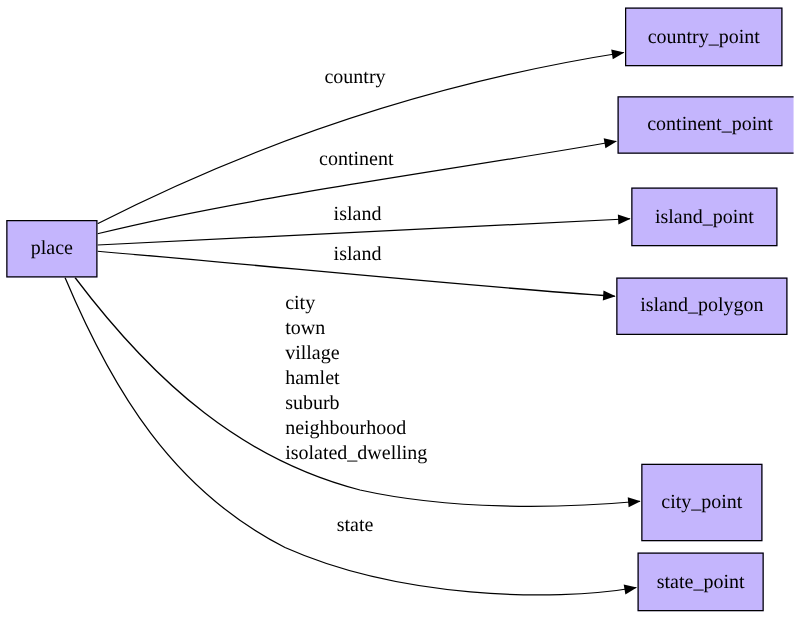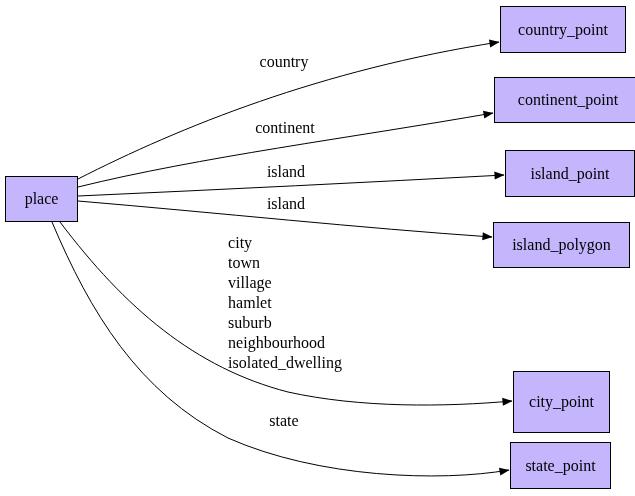--- a/index.html
+++ b/index.html
@@ -75,21 +75,21 @@
   </div>
 
   <div class="node" style="left:500px; top:6px; width:126px; height:47px;">
     <span>country_point</span>
   </div>
 
   <div class="node" style="left:494px; top:77px; width:148px; height:46px;">
     <span>continent_point</span>
   </div>
 
-  <div class="node" style="left:505px; top:150px; width:130px; height:47px;">
+  <div class="node" style="left:505px; top:150px; width:117px; height:47px;">
     <span>island_point</span>
   </div>
 
   <div class="node" style="left:493px; top:222px; width:137px; height:46px;">
     <span>island_polygon</span>
   </div>
 
   <div class="node" style="left:513px; top:371px; width:97px; height:62px;">
     <span>city_point</span>
   </div>

